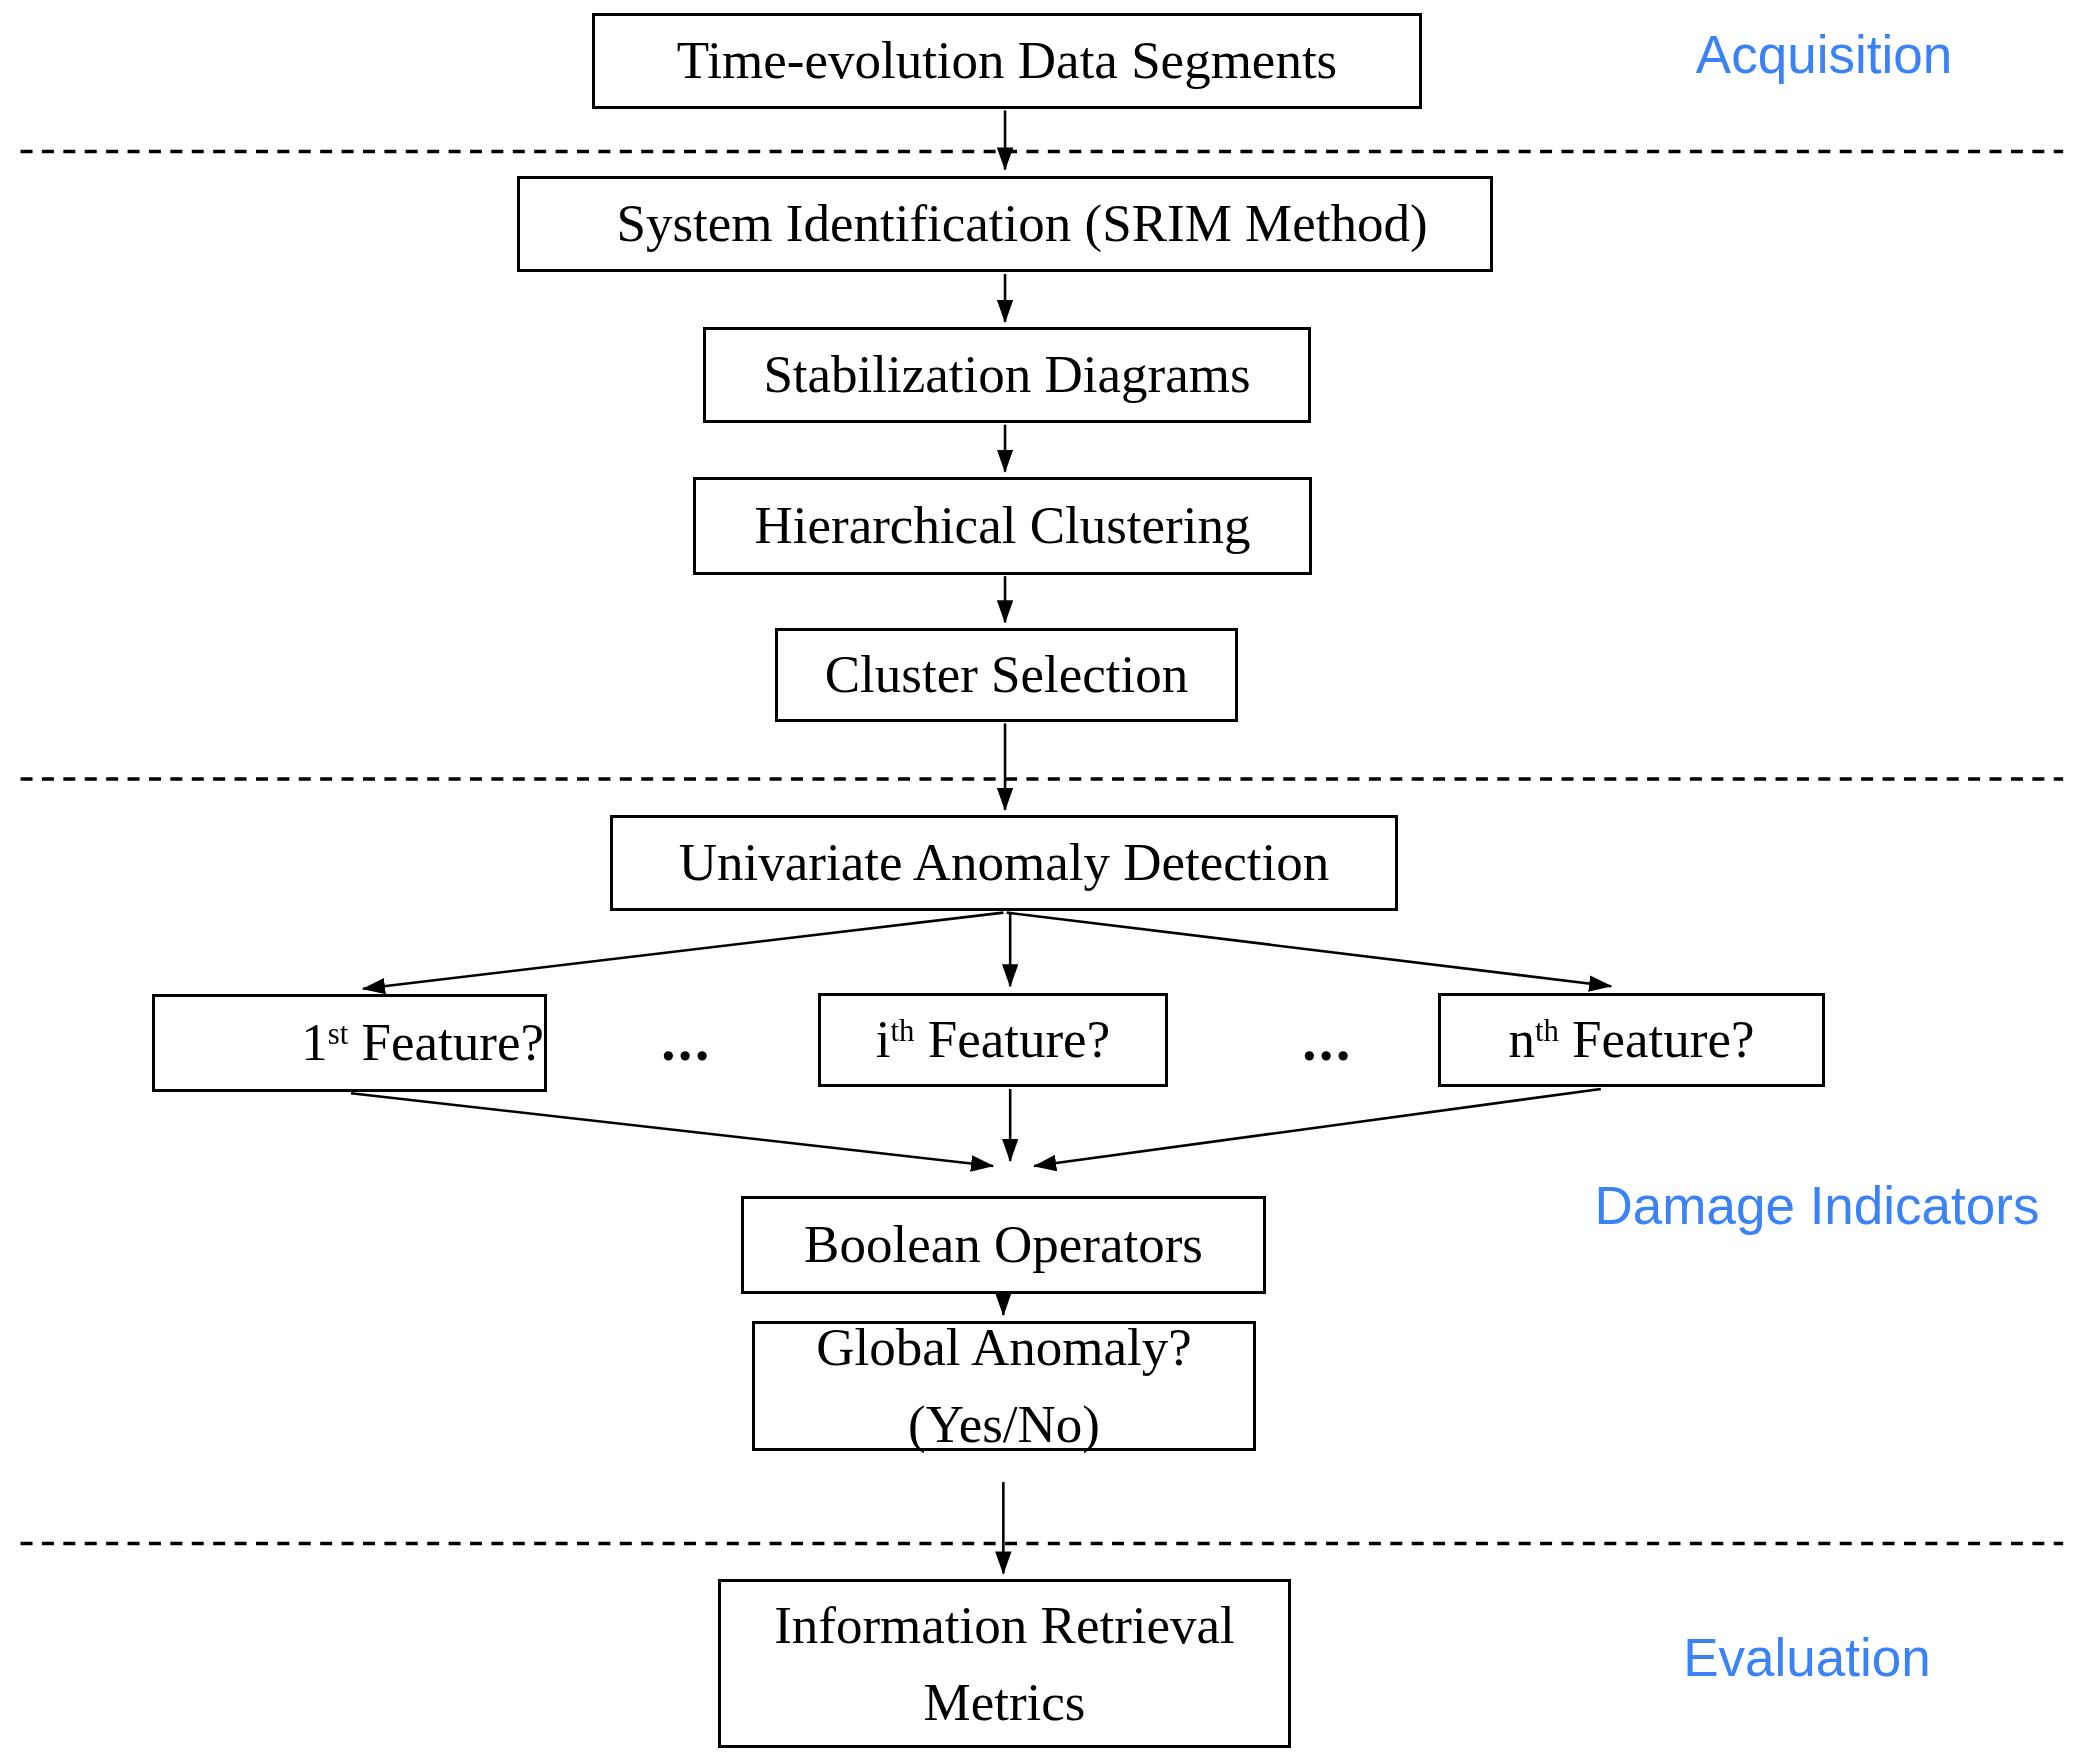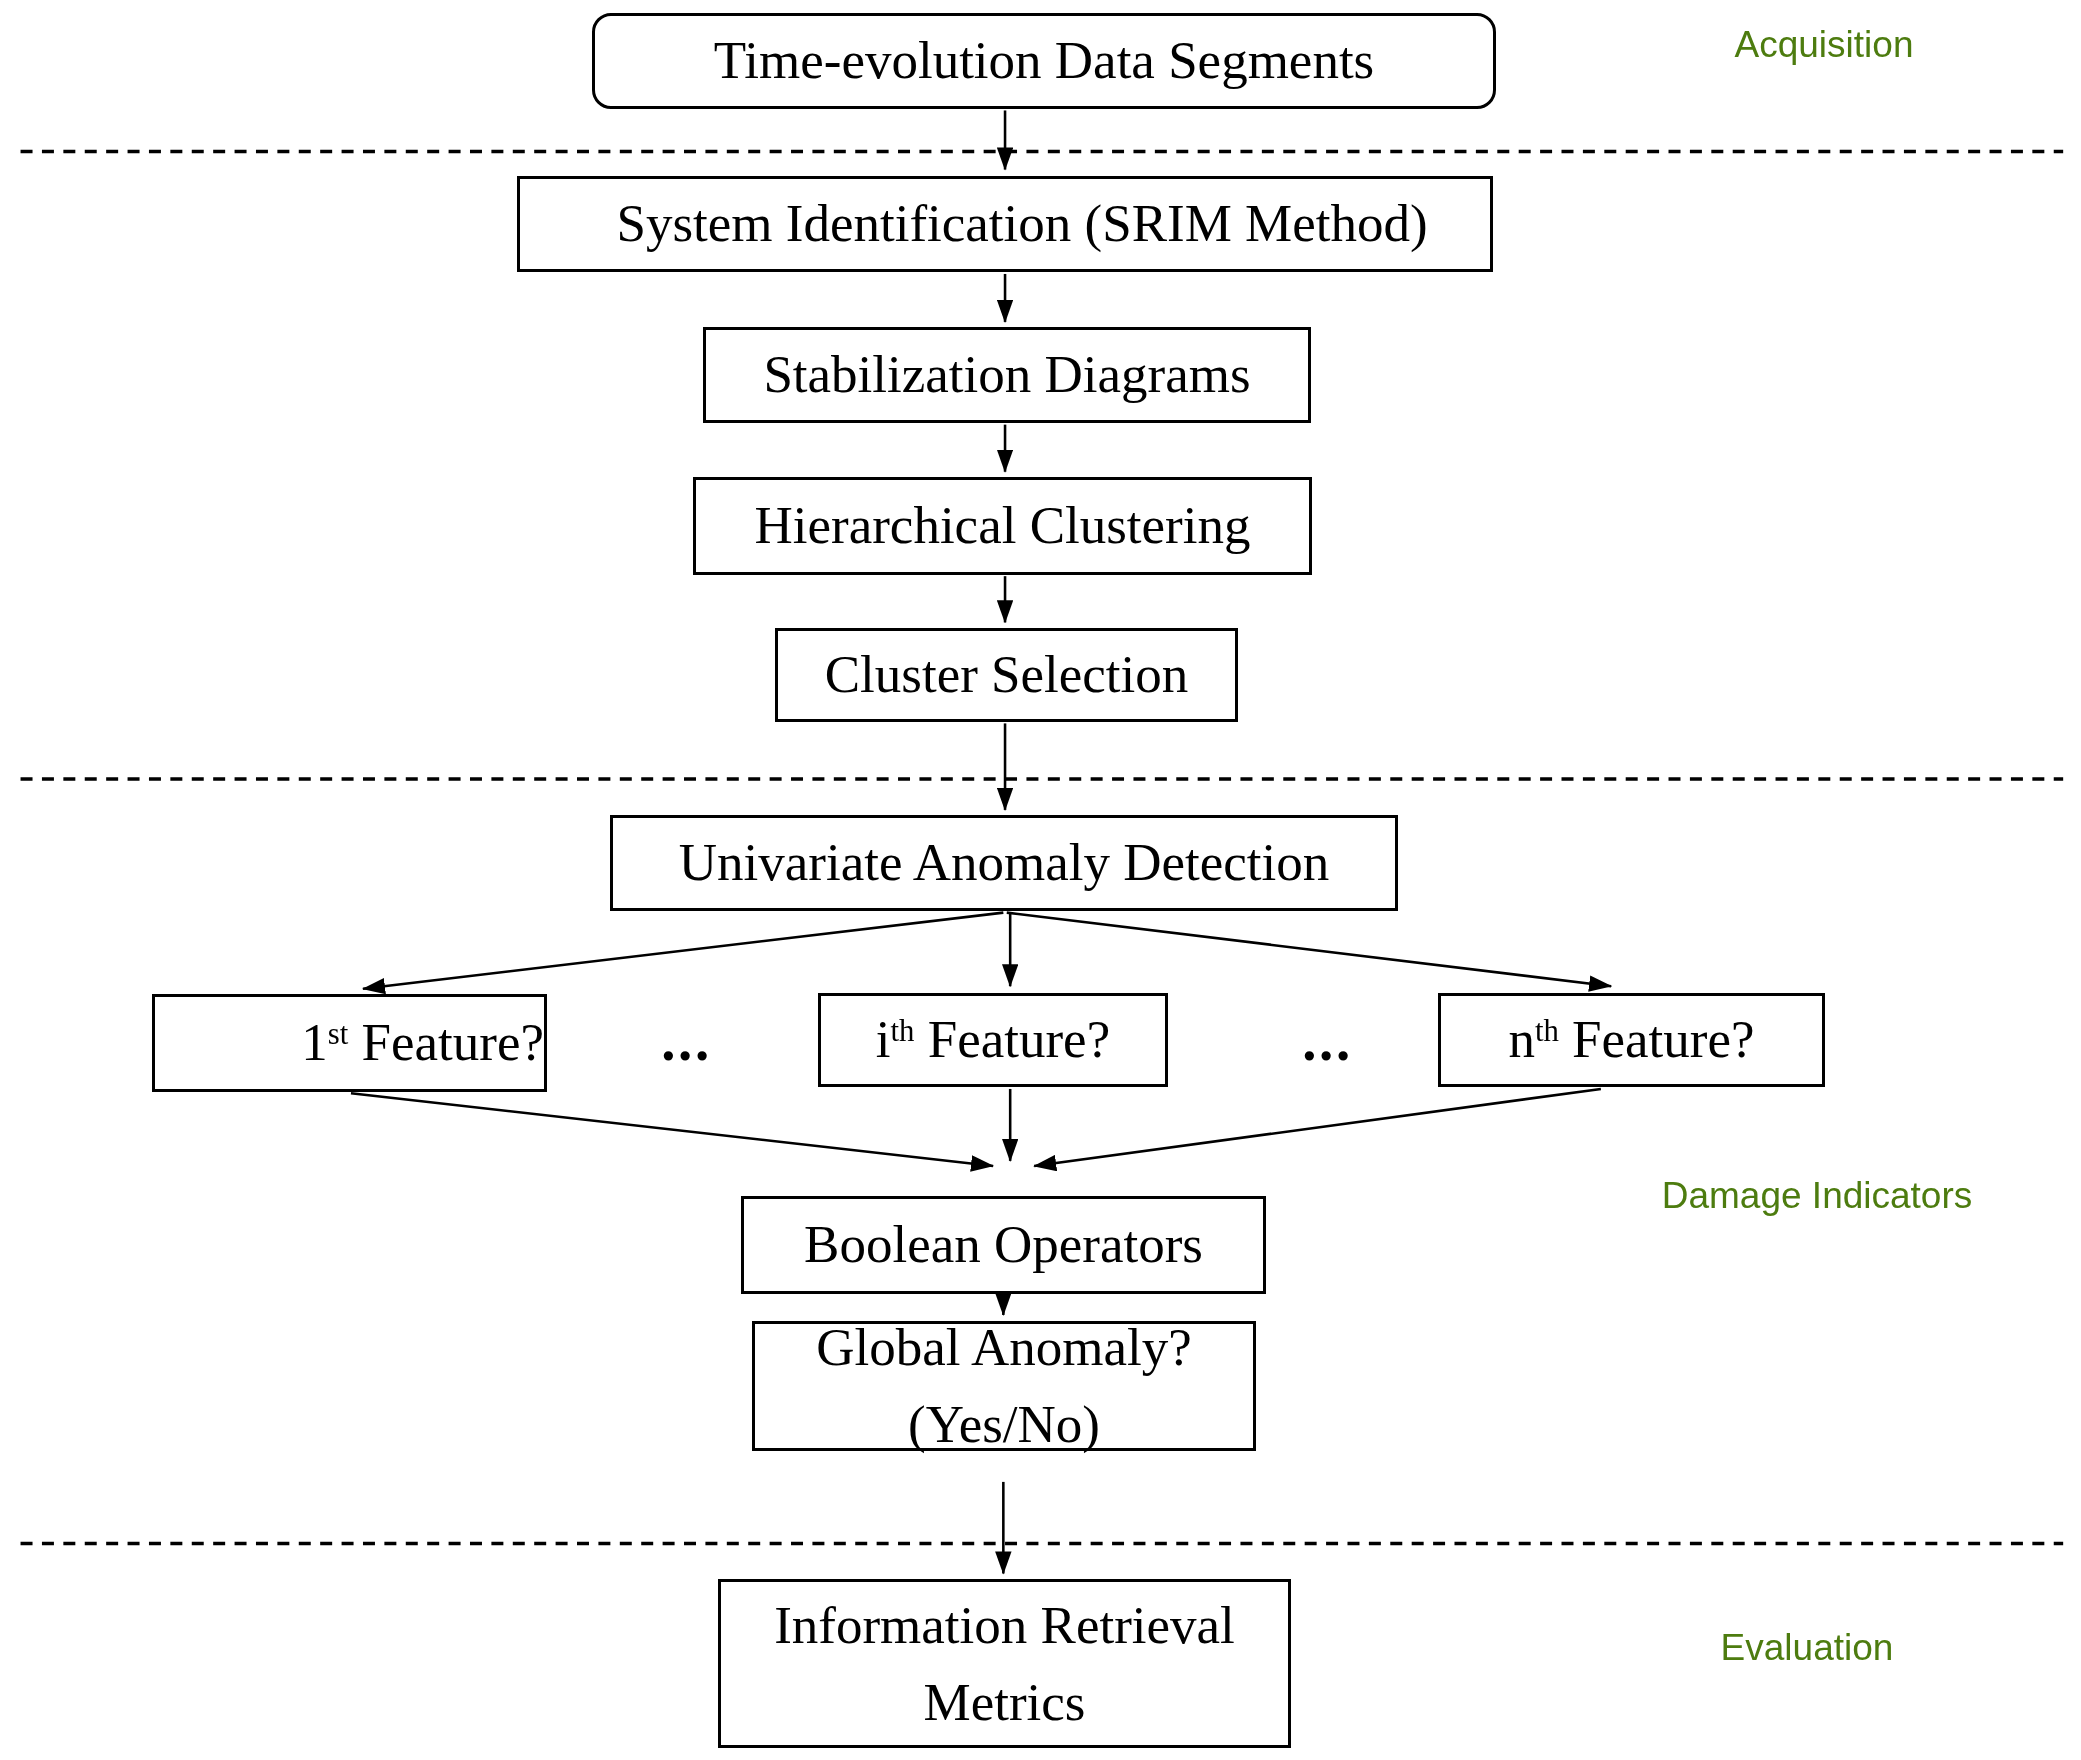--- a/index.html
+++ b/index.html
@@ -50,38 +50,38 @@
   }
   .sup {
     font-size: 0.58em;
     position: relative;
     top: -0.52em;
     letter-spacing: 0;
   }
   .stage-label {
     position: absolute;
     font-family: "Liberation Sans", "DejaVu Sans", sans-serif;
-    font-size: 37px;
-    color: #4d7c0f;
+    font-size: 53px;
+    color: #3b82f6;
     text-align: center;
     white-space: nowrap;
     z-index: 2;
   }
   .ellipsis {
     position: absolute;
     font-family: "Liberation Serif", "DejaVu Serif", serif;
     font-size: 57px;
     font-weight: bold;
     color: #000000;
     letter-spacing: 2.6px;
     z-index: 2;
   }
 
   
-  #node-time-evolution      { left: 592px;  top: 13px;   width: 904px;  height: 96px; border-radius: 19px; }
+  #node-time-evolution      { left: 592px;  top: 13px;   width: 830px;  height: 96px; }
   #node-system-id           { left: 517px;  top: 176px;  width: 976px; height: 96px; padding-left: 34px; }
   #node-stabilization       { left: 703px;  top: 327px;  width: 608px;  height: 96px; }
   #node-hierarchical        { left: 693px;  top: 477px;  width: 619px;  height: 98px; }
   #node-cluster-selection   { left: 775px;  top: 628px;  width: 463px;  height: 94px; }
   #node-univariate          { left: 610px;  top: 815px;  width: 788px;  height: 96px; }
   #node-feature-1           { left: 152px;  top: 994px; width: 395px;  height: 98px; justify-content: flex-end; }
   #node-feature-i           { left: 818px;  top: 993px; width: 350px;  height: 94px; }
   #node-feature-n           { left: 1438px; top: 993px; width: 387px;  height: 94px; }
   #node-boolean             { left: 741px;  top: 1172px; width: 525px;  height: 98px; margin-top: 24px; }
   #node-global-anomaly      { left: 752px;  top: 1321px; width: 504px;  height: 130px; }

